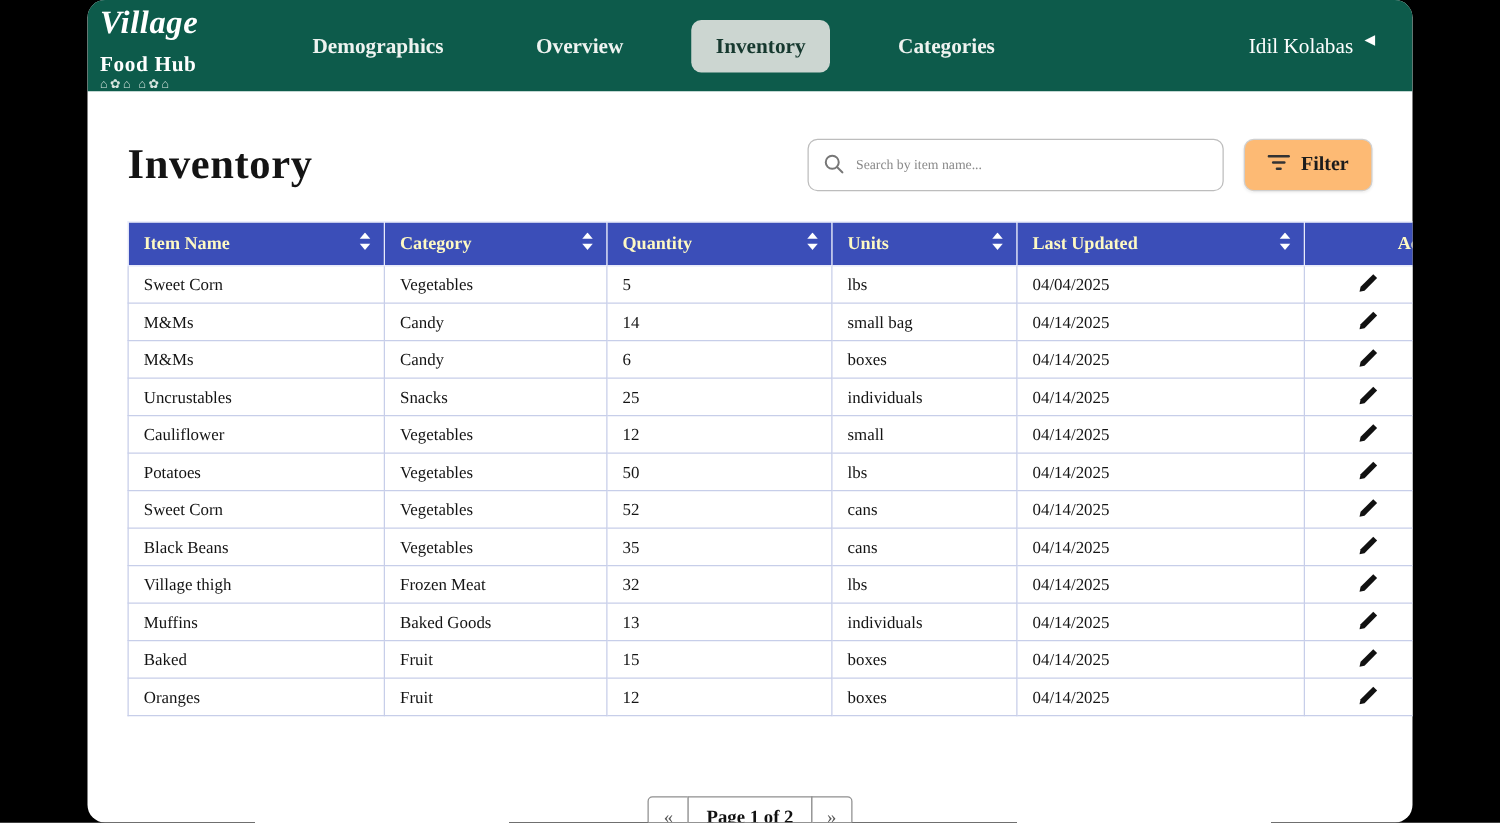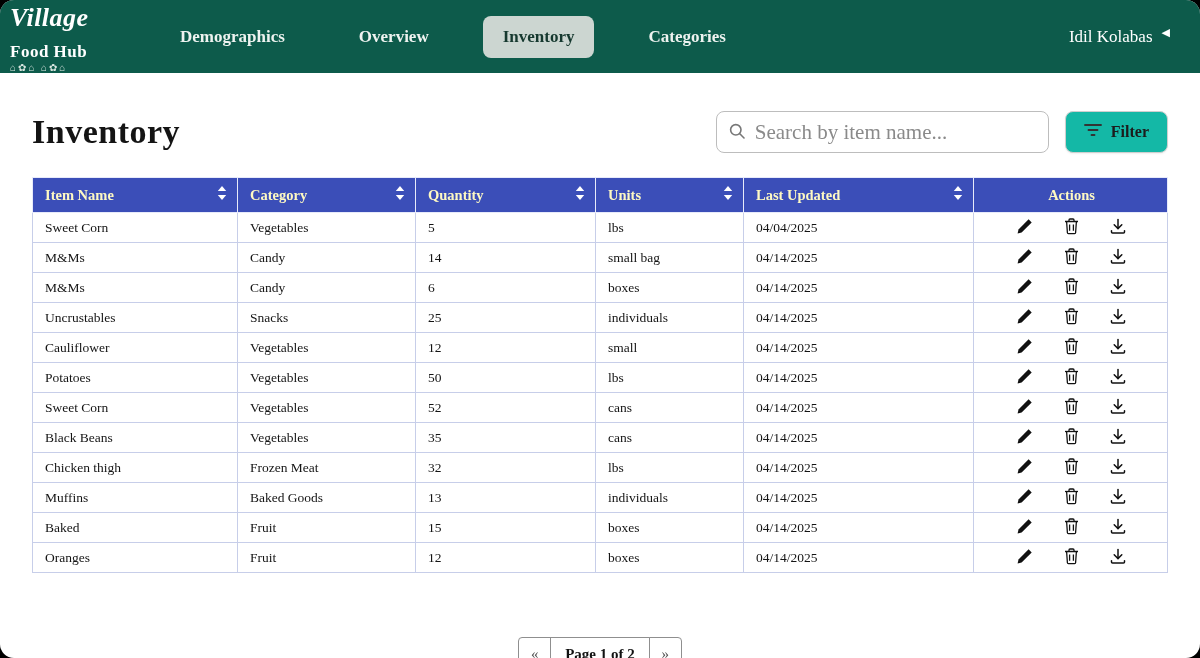--- a/index.html
+++ b/index.html
@@ -8,21 +8,21 @@
     --nav-active-text:#16392f;
     --header-blue:#3b4eb8;
     --table-border:#b7c1e8;
     --row-line:#c7cee9;
     --ink:#141414;
   }
   *{box-sizing:border-box;}
   html,body{margin:0;padding:0;background:#000;}
   body{font-family:"Liberation Serif","DejaVu Serif",serif;color:var(--ink);}
   .app{
-    width:1200px;height:658px;margin:0 auto;background:#fff;
+    width:1060px;height:658px;margin:0 auto;background:#fff;
     border-radius:14px;overflow:hidden;position:relative;
   }
 
   
   .navbar{
     height:73px;background:var(--green);display:flex;align-items:center;
     padding:0 30px 0 8px;
   }
   .brand{color:#fff;line-height:1;padding:4px 0 0 2px;min-width:128px;cursor:pointer;}
   .brand .l1{font-size:26px;font-weight:bold;font-style:italic;letter-spacing:.5px;}
@@ -43,26 +43,26 @@
   
   .page-head{
     display:flex;align-items:center;padding:38px 32px 0 32px;gap:16px;
   }
   .page-title{font-size:34px;font-weight:bold;margin:0;letter-spacing:.5px;}
   .head-tools{margin-left:auto;display:flex;gap:16px;align-items:center;}
   .search-wrap{position:relative;}
   .search-wrap .mag{position:absolute;left:13px;top:12px;}
   .search-input{
     width:333px;height:42px;border:1px solid #bdbdbd;border-radius:8px;
-    padding:0 12px 0 38px;font-family:inherit;font-size:21px;color:#333;background:#fff;
+    padding:0 12px 0 38px;font-family:inherit;font-size:11px;color:#333;background:#fff;
     outline:none;
   }
   .search-input::placeholder{color:#8a8a8a;}
   .filter-btn{
-    height:42px;padding:8px 18px;border:1px solid #cfcfcf;border-radius:8px;background:#14b8a6;
+    height:42px;padding:8px 18px;border:1px solid #cfcfcf;border-radius:8px;background:#fdba74;
     display:flex;align-items:center;gap:9px;font-family:inherit;font-size:16px;
     font-weight:bold;color:#1c1c1c;cursor:pointer;box-shadow:0 1px 2px rgba(0,0,0,.06);
   }
 
   
   .table-wrap{padding:24px 32px 0 32px;}
   table{border-collapse:collapse;table-layout:fixed;width:1136px;border:1px solid var(--table-border);}
   th{
     background:var(--header-blue);color:#fef9c3;font-size:14.5px;font-weight:bold;
     padding:0;border:1px solid #e7eafa;height:35px;
@@ -446,21 +446,21 @@
                   <span><svg width="16" height="16" viewBox="0 0 16 16" fill="none" stroke="#111" stroke-width="1.5" stroke-linecap="round">
                       <path d="M8 1.5v8.5"></path>
                       <path d="M4.2 6.8L8 10.6l3.8-3.8"></path>
                       <path d="M1.5 12.8v1.2a1 1 0 0 0 1 1h11a1 1 0 0 0 1-1v-1.2"></path>
                     </svg></span>
                 </button>
               </div>
             </td>
           </tr>
           <tr>
-            <td>Chicken thigh</td>
+            <td>Village thigh</td>
             <td>Frozen Meat</td>
             <td>32</td>
             <td>lbs</td>
             <td>04/14/2025</td>
             <td class="actions">
               <div class="actions-inner">
                 <button class="icon-btn">
                   <span><svg width="17" height="17" viewBox="0 0 17 17" fill="#111">
                       <path d="M12.6 1.3l3.1 3.1L5.6 14.5l-4 .9.9-4L12.6 1.3z"></path>
                     </svg></span>

